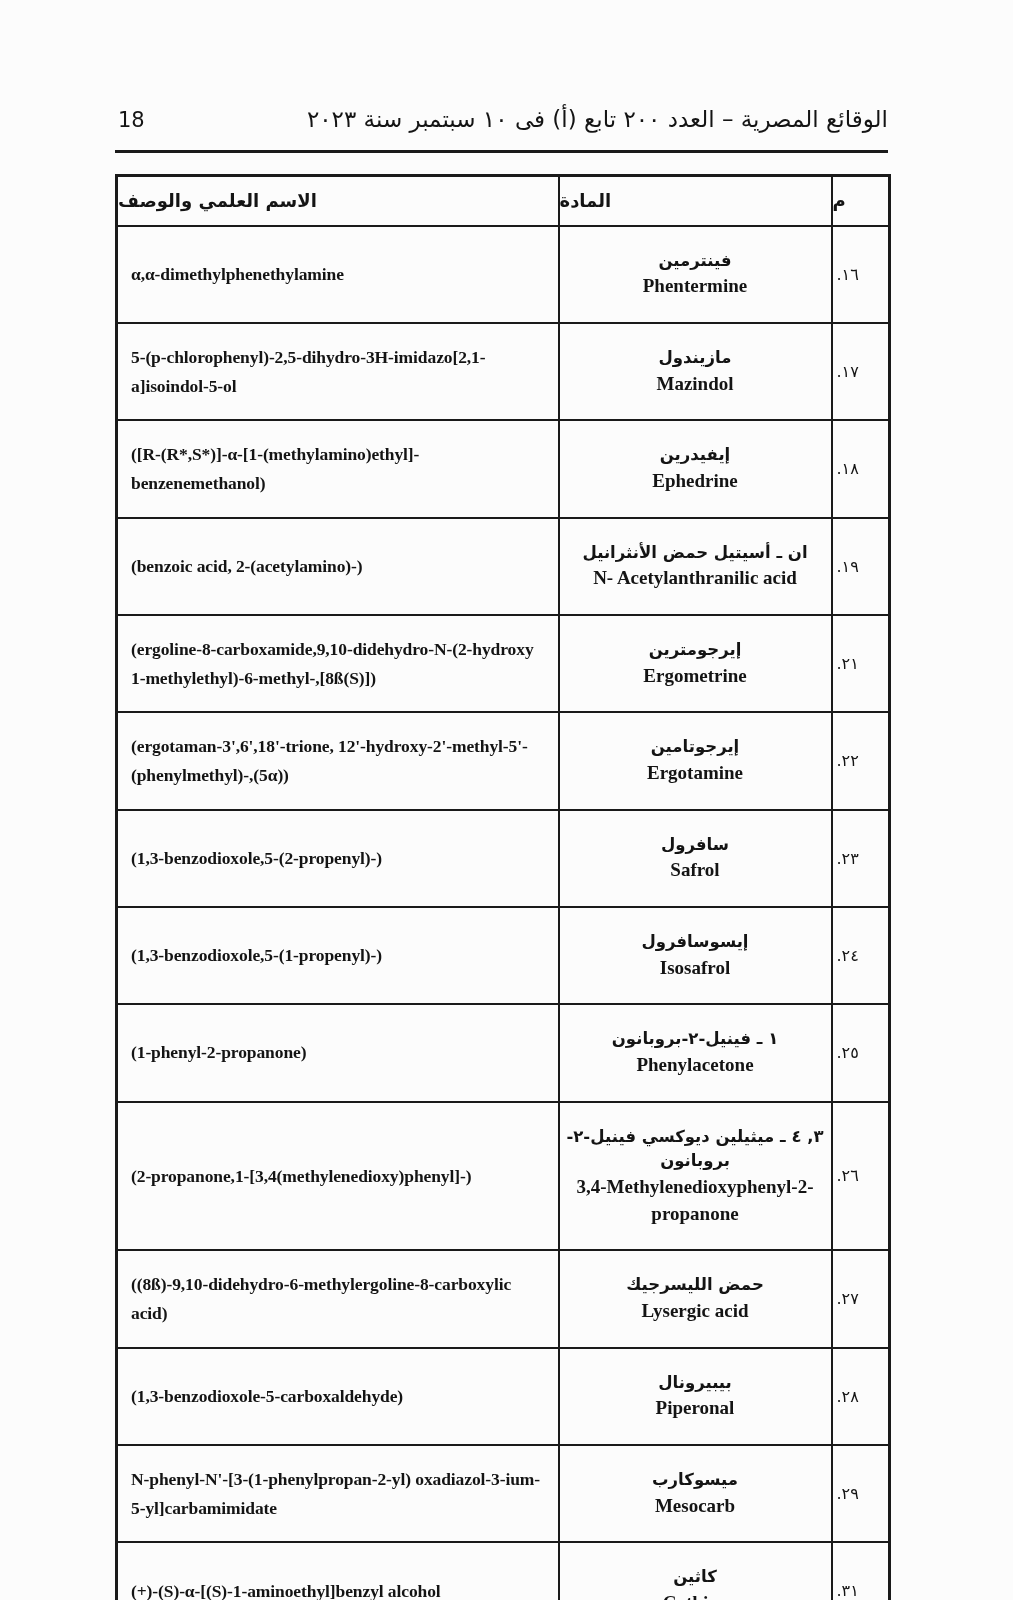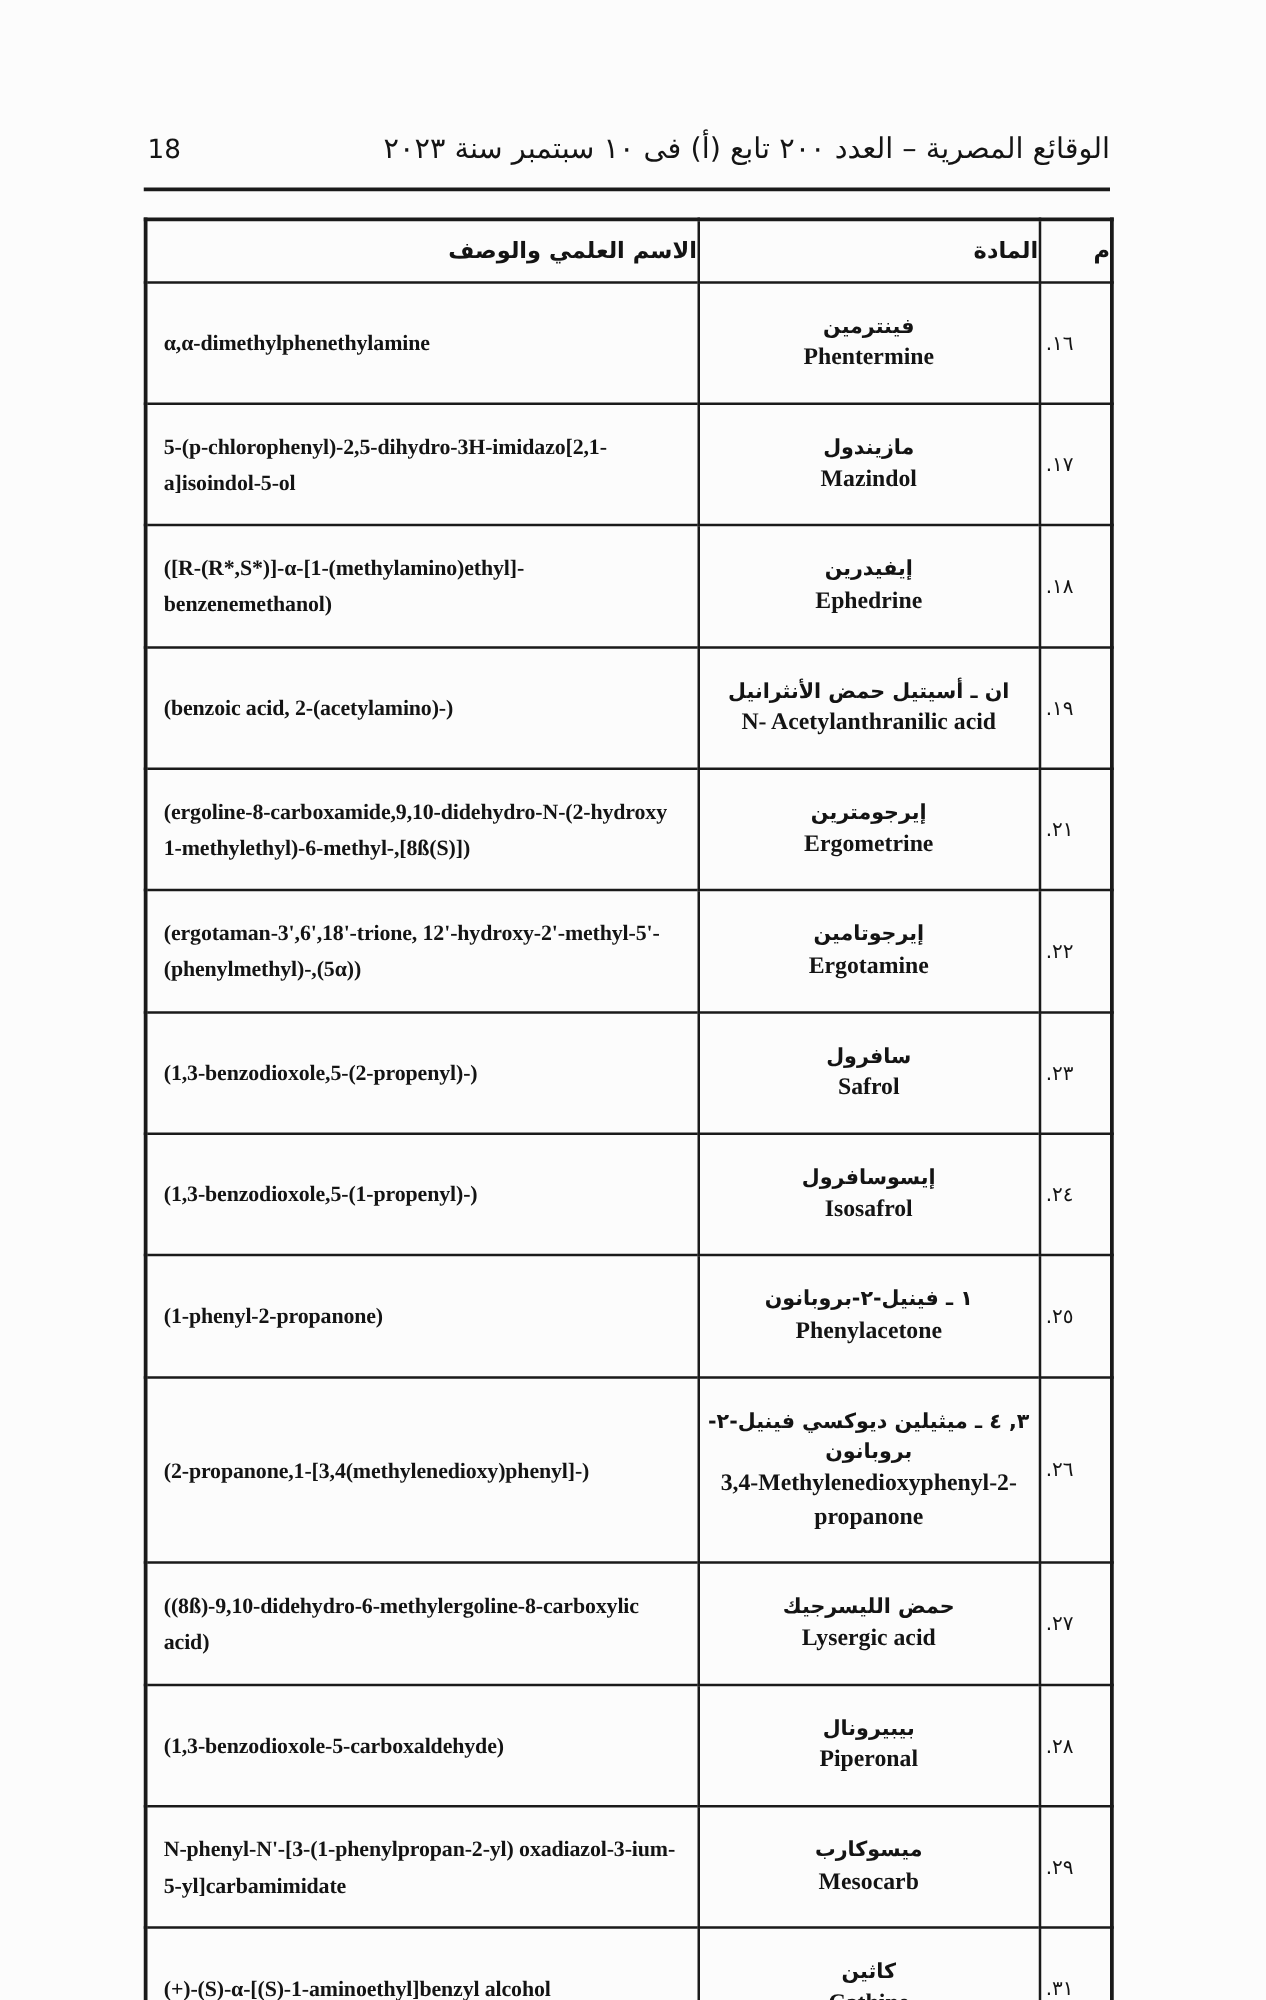--- a/index.html
+++ b/index.html
@@ -49,21 +49,21 @@
 
   col.c-index { width: 58px; }
   col.c-substance { width: 273px; }
   col.c-scientific { width: 442px; }
 
   thead tr { height: 50px; }
   th {
     font-family: "DejaVu Sans", sans-serif;
     font-weight: bold;
     font-size: 18px;
-    text-align: right;
+    text-align: left;
   }
 
   tbody tr { height: 68px; }
   tbody tr.tall { height: 84px; }
 
   td.num {
     font-family: "DejaVu Sans", sans-serif;
     font-size: 16px;
     text-align: left;
     direction: rtl;

